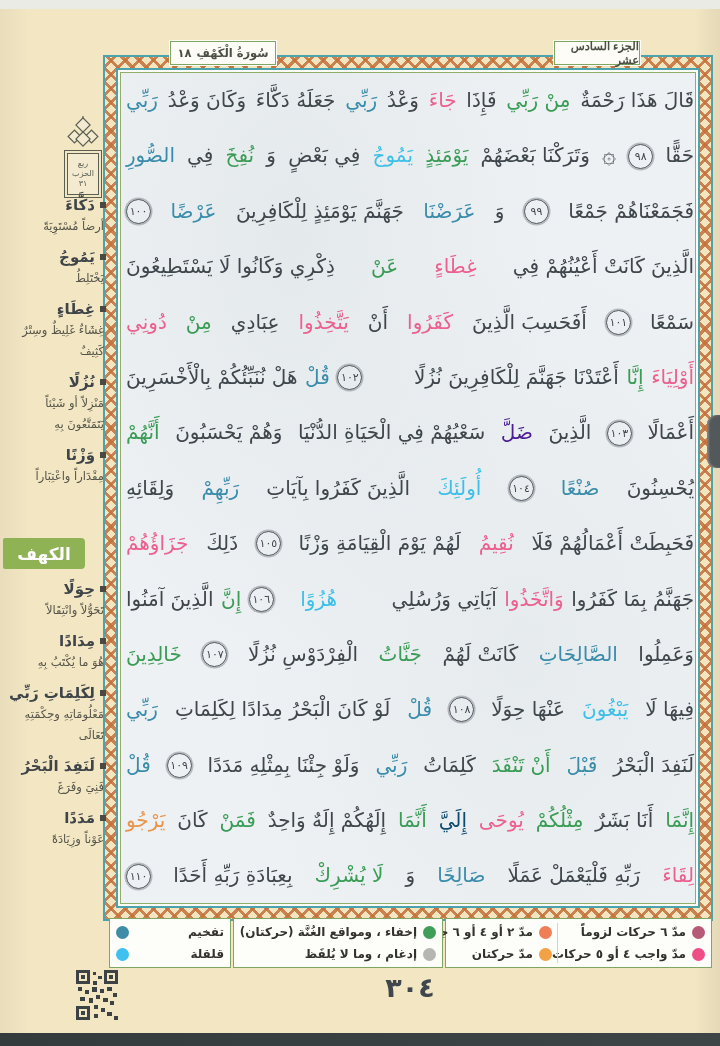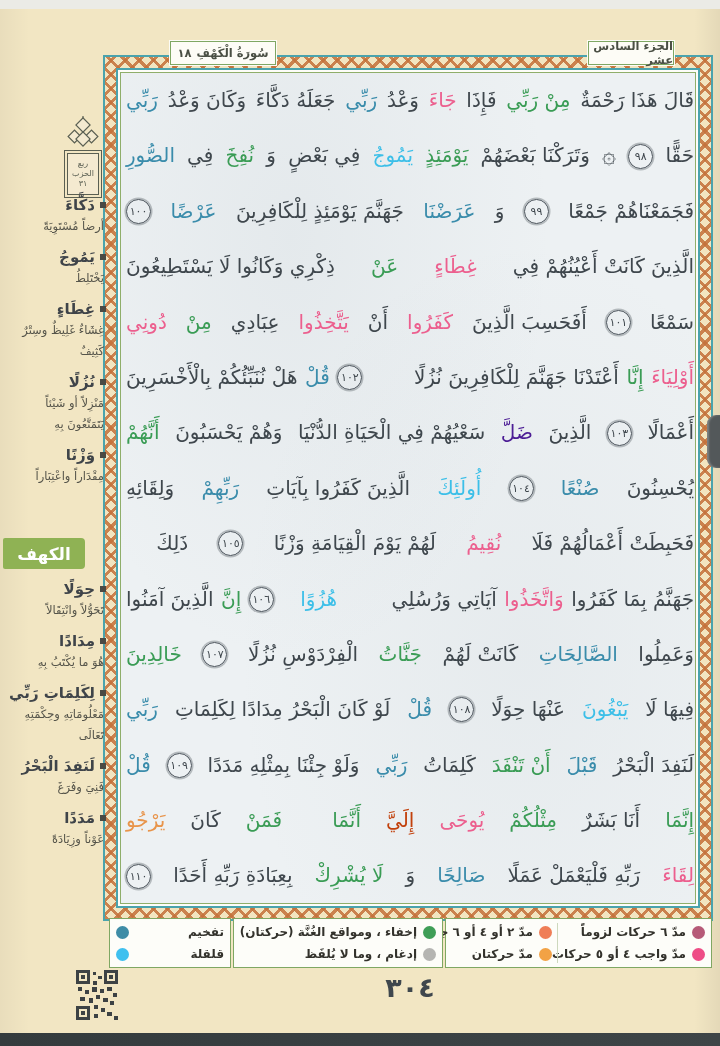--- a/index.html
+++ b/index.html
@@ -39,21 +39,21 @@
        width:23px;height:23px;border:1.5px solid #4a525a;border-radius:50%;
        box-shadow:0 0 0 1.5px rgba(74,82,90,.35);font-size:11px;color:#3f474d;
        flex:0 0 auto;line-height:1;}
   .rub{font-size:24px;color:#3e464c;flex:0 0 auto;}
 
   
   .htab{position:absolute;top:41px;height:22px;background:#fdfcf6;border:1px solid #7fa763;
        box-shadow:0 0 0 1px #fdfcf6;display:flex;align-items:center;justify-content:center;
        gap:5px;font-size:11.5px;font-weight:700;color:#4a4f44;z-index:5;direction:rtl;}
   .htab.surah{left:170px;width:104px;}
-  .htab.juz{left:588px;width:84px;}
+  .htab.juz{left:554px;width:84px;font-family:Liberation Serif, serif;}
 
   
   .hizb{position:absolute;left:60px;top:116px;width:46px;height:88px;text-align:center;color:#5a5f52;}
   .hizb .crown{height:34px;}
   .hizb .sq{margin:0 auto;width:36px;height:46px;border:1.5px solid #5a5f52;
        box-shadow:inset 0 0 0 2px #f2e6c3,inset 0 0 0 3px #5a5f52;
        display:flex;flex-direction:column;align-items:center;justify-content:center;
        font-size:8px;line-height:10px;background:#f4ead0;}
 
   
@@ -235,20 +235,21 @@
         <span class="seg" style="color: rgb(63, 71, 77);">فَحَبِطَتْ أَعْمَالُهُمْ فَلَا </span>
         <span class="sp"></span>
         <span class="seg" style="color: rgb(236, 95, 142);">نُقِيمُ</span>
         <span class="sp"></span>
         <span class="seg" style="color: rgb(63, 71, 77);"> لَهُمْ يَوْمَ الْقِيَامَةِ وَزْنًا </span>
         <span class="sp"></span>
         <span class="aya">١٠٥</span>
         <span class="sp"></span>
         <span class="seg" style="color: rgb(63, 71, 77);">ذَلِكَ </span>
         <span class="sp"></span>
+        <span class="seg" style="color: rgb(236, 95, 142);">جَزَاؤُهُمْ</span>
       </div>
       <div class="qline">
         <span class="seg" style="color: rgb(63, 71, 77);">جَهَنَّمُ بِمَا كَفَرُوا </span>
         <span class="sp"></span>
         <span class="seg" style="color: rgb(236, 95, 142);">وَاتَّخَذُوا</span>
         <span class="sp"></span>
         <span class="seg" style="color: rgb(63, 71, 77); margin-left: 47px;"> آيَاتِي وَرُسُلِي </span>
         <span class="sp"></span>
         <span class="seg" style="color: rgb(60, 191, 232); margin-left: 19px;">هُزُوًا</span>
         <span class="sp"></span>
@@ -307,24 +308,25 @@
       </div>
       <div class="qline">
         <span class="seg" style="color: rgb(58, 156, 85);">إِنَّمَا</span>
         <span class="sp"></span>
         <span class="seg" style="color: rgb(63, 71, 77);"> أَنَا بَشَرٌ </span>
         <span class="sp"></span>
         <span class="seg" style="color: rgb(58, 156, 85);">مِثْلُكُمْ</span>
         <span class="sp"></span>
         <span class="seg" style="color: rgb(236, 95, 142);">يُوحَى</span>
         <span class="sp"></span>
-        <span class="seg" style="color: #c2410c;"> إِلَيَّ </span>
+        <span class="seg" style="color: #0c4a6e;"> إِلَيَّ </span>
         <span class="sp"></span>
         <span class="seg" style="color: rgb(58, 156, 85);">أَنَّمَا</span>
         <span class="sp"></span>
+        <span class="seg" style="color: rgb(63, 71, 77);"> إِلَهُكُمْ إِلَهٌ وَاحِدٌ</span>
         <span class="sp"></span>
         <span class="seg" style="color: rgb(58, 156, 85);">فَمَنْ</span>
         <span class="sp"></span>
         <span class="seg" style="color: rgb(63, 71, 77);"> كَانَ </span>
         <span class="sp"></span>
         <span class="seg" style="color: rgb(232, 148, 74);">يَرْجُو</span>
       </div>
       <div class="qline">
         <span class="seg" style="color: rgb(236, 95, 142);">لِقَاءَ</span>
         <span class="sp"></span>

